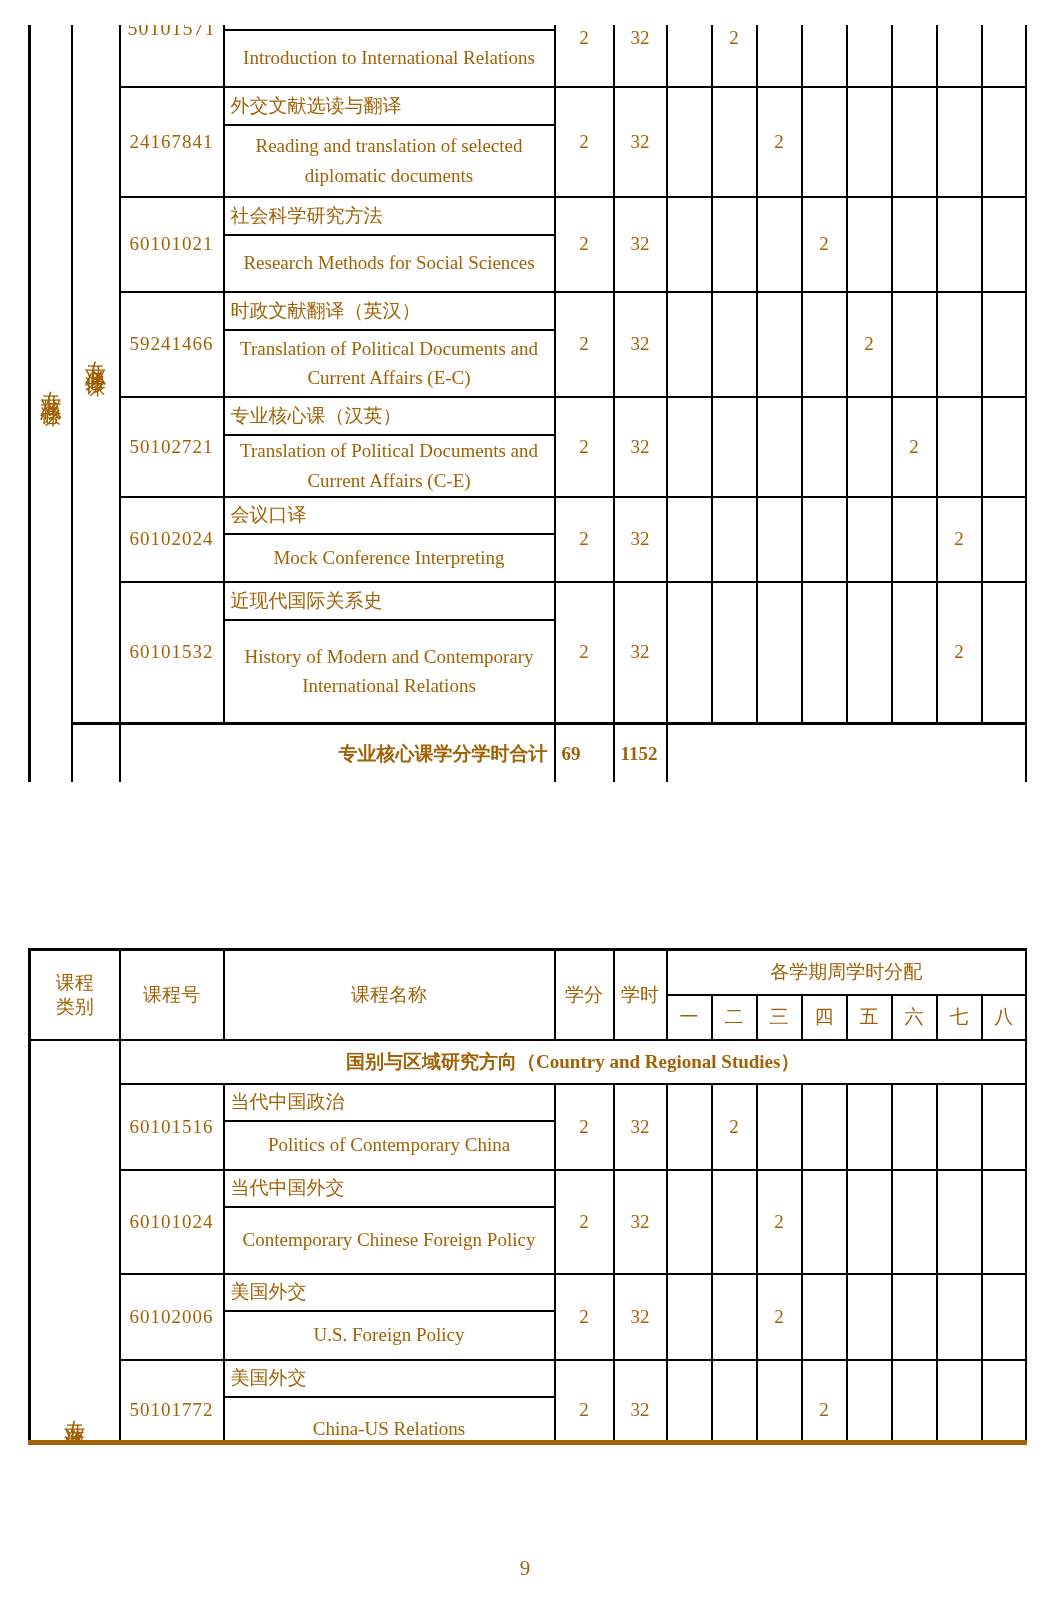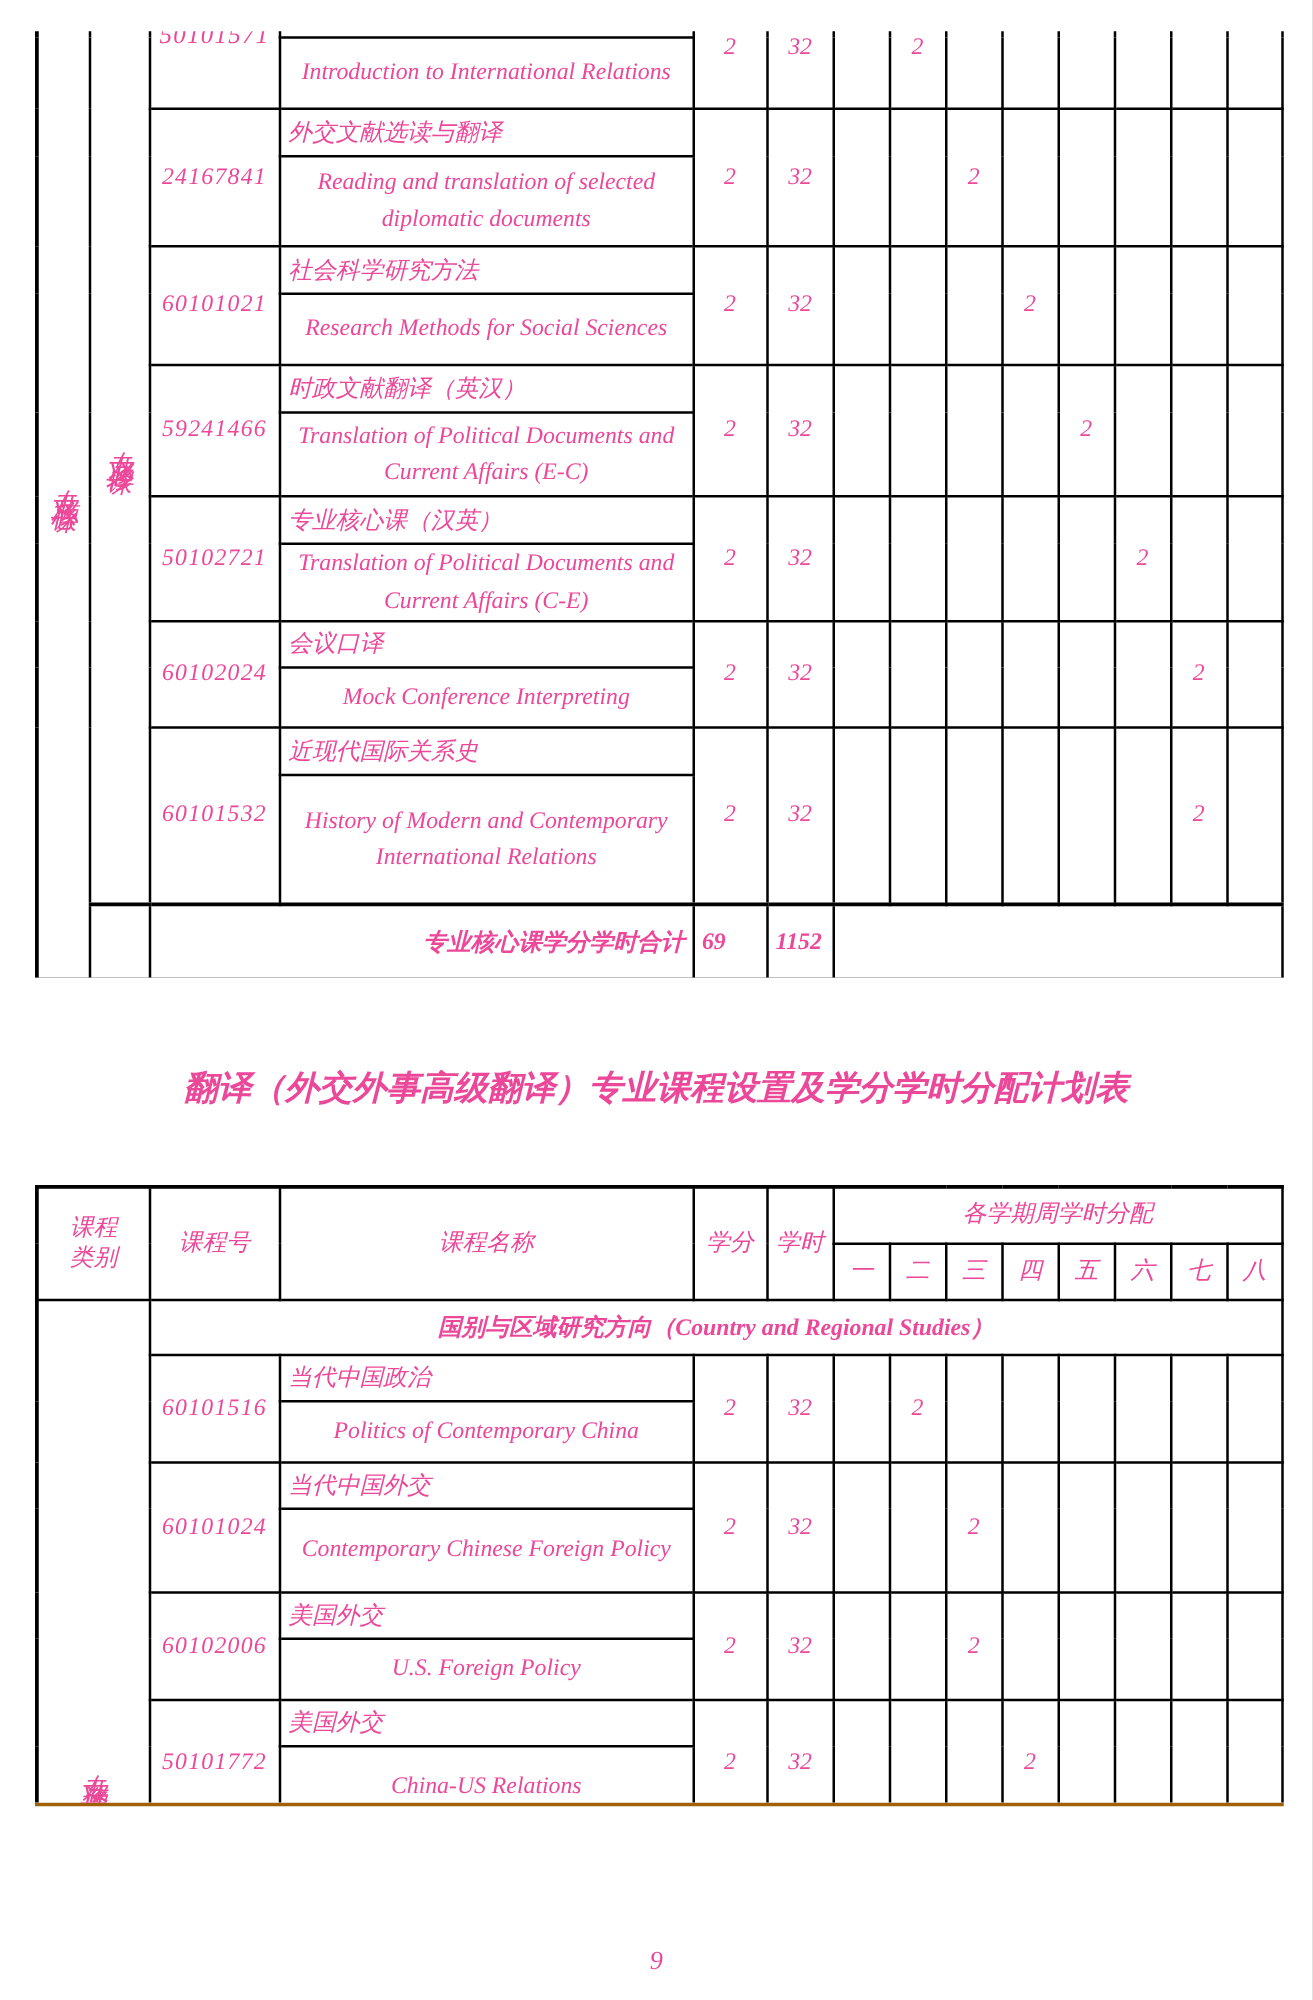--- a/index.html
+++ b/index.html
@@ -1,24 +1,24 @@
 <!DOCTYPE html>
 <html><head>
 <meta charset="utf-8">
 <style>
   html,body { margin:0; padding:0; }
   body { background:#888; }
   .page {
     position:relative; width:1050px; height:1600px;
     background:#ffffff; margin:0 auto; overflow:hidden;
-    font-family:"Liberation Serif", serif; color:#ec4899;font-style:italic;
+    font-family:"Liberation Serif", serif; color:#a16207;
   }
   .tbl-wrap { position:absolute; left:28px; width:999px; overflow:hidden; }
   #t1wrap { top:25px;  height:757px; }
-  #t2wrap { top:948px; height:497px; border-bottom:3px solid #a16207; box-sizing:border-box; }
+  #t2wrap { top:948px; height:497px; border-bottom:5px solid #a16207; box-sizing:border-box; }
 
   table.grid { border-collapse:collapse; table-layout:fixed; width:997px; border:3px solid #000; background:#fff; }
   #t1 { margin-top:-37px; }
   table.grid td { border:2px solid #000; padding:0 6px; font-size:19px; vertical-align:middle; overflow:hidden; }
 
   td.code   { text-align:center; letter-spacing:1px; font-size:20px; }
   td.zh     { text-align:left; font-size:20px; border-bottom-width:3px; }
   td.en     { text-align:center; font-size:20px; line-height:1.55; }
   td.num    { text-align:center; }
   td.sem    { text-align:center; }
@@ -201,21 +201,20 @@
         <td class="total-label" colspan="2">专业核心课学分学时合计</td>
         <td class="total-num">69</td>
         <td class="total-num">1152</td>
         <td colspan="8"></td>
       </tr>
     </tbody>
       </table>
   </div>
 
   <div class="doc-title">
-    <div>翻译（外交外事高级翻译）专业课程设置及学分学时分配计划表</div>
   </div>
 
   <div class="tbl-wrap" id="t2wrap">
     <table class="grid" id="t2">
       <colgroup>
         <col style="width:90px">
           <col style="width:104px">
           <col style="width:331px">
         <col style="width:59px">
           <col style="width:53px">

